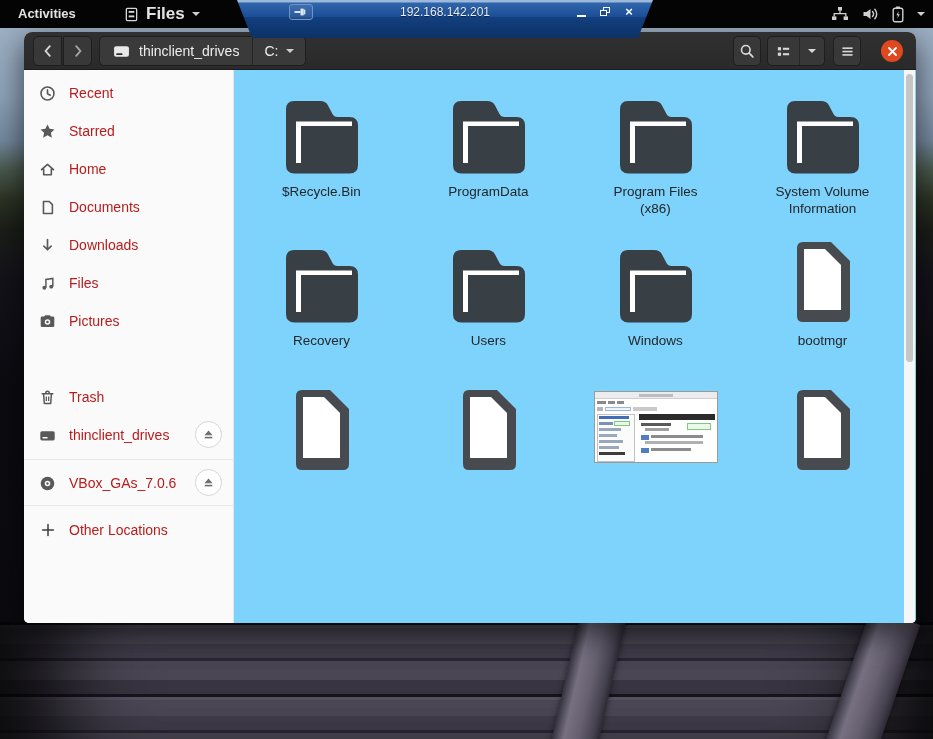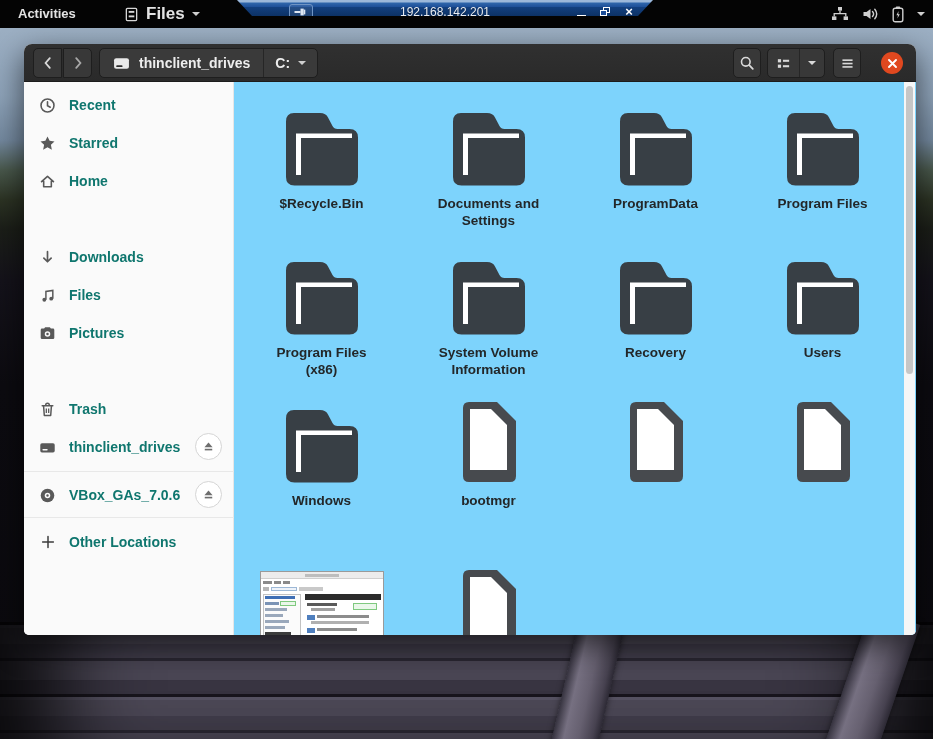--- a/index.html
+++ b/index.html
@@ -21,55 +21,55 @@
   .beam2 { top:612px; left:842px; width:52px; height:170px; transform:rotate(19deg); }
 
   
   .topbar { position:absolute; left:0; top:0; width:933px; height:28px; background:#040404; color:#e3e3e3; z-index:40; }
   .tb-activities { position:absolute; left:10px; top:0; height:28px; line-height:28px; padding:0 8px; font-size:13px; font-weight:700; }
   .tb-app { position:absolute; left:118px; top:0; height:28px; display:flex; align-items:center; gap:7px; padding:0 6px; font-size:17px; font-weight:700; }
   .caret-down { width:0; height:0; border-left:4px solid transparent; border-right:4px solid transparent; border-top:4px solid #cfcfcf; display:inline-block; }
   .tb-tray { position:absolute; right:8px; top:0; height:28px; display:flex; align-items:center; gap:13px; }
 
   
-  .rdpbar { position:absolute; left:237px; top:0; width:416px; height:16px; z-index:41;
+  .rdpbar { position:absolute; left:237px; top:0; width:416px; height:38px; z-index:41;
     clip-path:polygon(0 0,100% 0,calc(100% - 15px) 100%,15px 100%);
     background:linear-gradient(180deg,#9cb8da 0,#9cb8da 2px,#2f66ab 3px,#1c4d97 45%,#123f7e 46%,#0d3266 100%); }
   .rdp-pin { position:absolute; left:52px; top:4px; width:24px; height:16px; border:1px solid #6f94c4; border-radius:3px; background:rgba(255,255,255,.08); display:flex; align-items:center; justify-content:center; }
   .rdp-title { position:absolute; left:0; right:0; top:0; height:24px; line-height:24px; text-align:center; color:#e9eef5; font-size:12px; text-shadow:0 1px 1px rgba(0,0,0,.6); }
   .rdp-btn { position:absolute; top:3px; width:20px; height:17px; display:flex; align-items:center; justify-content:center; color:#fff; }
   .rdp-min { right:62px; } .rdp-restore { right:38px; } .rdp-close { right:14px; font-size:13px; font-weight:700; }
   .glyph-min { width:9px; height:2px; background:#fff; margin-top:8px; }
   .glyph-restore { position:relative; width:10px; height:9px; }
   .glyph-restore i { position:absolute; border:1.5px solid #fff; width:7px; height:6px; display:block; }
   .glyph-restore i:first-child { right:0; top:0; } .glyph-restore i:last-child { left:0; bottom:0; background:#1c4d97; }
 
   
-  .window { position:absolute; left:24px; top:44px; width:892px; height:591px; border-radius:8px 8px 5px 5px; overflow:hidden; box-shadow:0 10px 30px rgba(0,0,0,.6); z-index:30; background:#fff;font-weight:bold; }
+  .window { position:absolute; left:24px; top:32px; width:892px; height:591px; border-radius:8px 8px 5px 5px; overflow:hidden; box-shadow:0 10px 30px rgba(0,0,0,.6); z-index:30; background:#fff; }
   .headerbar { position:absolute; left:0; top:0; width:100%; height:38px; background:linear-gradient(180deg,#303030,#2a2a2a); border-bottom:1px solid #1c1c1c; }
   .hb-btn { position:absolute; top:4px; height:30px; background:#383838; border:1px solid #1e1e1e; border-radius:5px; display:flex; align-items:center; justify-content:center; }
   .hb-back { left:9px; width:29px; border-radius:5px 0 0 5px; }
   .hb-fwd  { left:39px; width:29px; border-radius:0 5px 5px 0; }
   .pathbar { position:absolute; left:75px; top:4px; height:30px; display:flex; background:#3a3a3a; border:1px solid #1e1e1e; border-radius:5px; overflow:hidden; }
   .path-seg { display:flex; align-items:center; gap:9px; padding:0 13px; color:#ededed; font-size:14px; }
   .path-seg.current { border-left:1px solid #262626; padding:0 11px; gap:8px; }
   .hb-search { left:709px; width:28px; }
   .hb-view { left:743px; width:58px; padding:0; }
   .hb-view .half { height:100%; display:flex; align-items:center; justify-content:center; }
   .hb-view .v1 { width:33px; border-right:1px solid #262626; }
   .hb-view .v2 { width:24px; }
   .hb-menu { left:809px; width:28px; }
   .hb-close { position:absolute; left:857px; top:8px; width:22px; height:22px; border-radius:50%; background:#e0481f; display:flex; align-items:center; justify-content:center; }
   .hb-close svg { display:block; }
 
   .body { position:absolute; left:0; top:38px; width:892px; height:553px; display:flex; }
 
   
   .sidebar { position:relative; width:210px; height:553px; background:#fafafa; border-right:1px solid #e6e6e6; flex:none; }
-  .sb-item { position:absolute; left:0; width:210px; height:38px; display:flex; align-items:center; padding-left:15px; gap:13px; font-size:14px; color:#0f766e; }
+  .sb-item { position:absolute; left:0; width:210px; height:38px; display:flex; align-items:center; padding-left:15px; gap:13px; font-size:14px; color:#b91c1c; }
   .sb-ic { width:17px; height:17px; flex:none; display:flex; align-items:center; justify-content:center; }
   .sb-sep { position:absolute; left:0; width:210px; height:1px; background:#e8e8e8; }
   .eject { position:absolute; right:12px; width:27px; height:27px; border:1px solid #d5d5d5; border-radius:50%; background:#fff; display:flex; align-items:center; justify-content:center; }
 
   
   .content { position:relative; width:682px; height:553px; background:#7dd3fc; overflow:hidden; }
   .grid { position:absolute; left:4px; top:18px; display:grid; grid-template-columns:repeat(4,167px); grid-template-rows:149px 148px 168px 220px; }
   .cell { display:flex; flex-direction:column; align-items:center; }
   .gicon { width:88px; height:88px; flex:none; }
   .cell-label { margin-top:7px; font-size:13.5px; line-height:17px; color:#232729; text-align:center; max-width:118px; word-wrap:break-word; }
@@ -258,20 +258,28 @@
 
         <div class="sb-item" style="top:80px">
           <span class="sb-ic">
             <svg width="17" height="17" viewBox="0 0 16 16">
                 <path d="M2.4,8.2 L8,3.2 L13.6,8.2 M4.4,7.4 V13 H11.6 V7.4" stroke="#595959" stroke-width="1.5" fill="none" stroke-linejoin="round" stroke-linecap="round"></path>
               </svg>
           </span>
             <span class="sb-label">Home</span>
         </div>
 
+        <div class="sb-item" style="top:118px">
+          <span class="sb-ic">
+            <svg width="17" height="17" viewBox="0 0 16 16">
+                <path d="M4.2,2.3 h5.4 l3,3 V13.7 H4.2 z" stroke="#595959" stroke-width="1.5" fill="none" stroke-linejoin="round"></path>
+              </svg>
+          </span>
+            <span class="sb-label">Documents</span>
+        </div>
 
         <div class="sb-item" style="top:156px">
           <span class="sb-ic">
             <svg width="17" height="17" viewBox="0 0 16 16">
                 <path d="M8,2.5 V11.5 M4.6,8.6 L8,12 L11.4,8.6" stroke="#595959" stroke-width="1.6" fill="none" stroke-linecap="round" stroke-linejoin="round"></path>
               </svg>
           </span>
             <span class="sb-label">Downloads</span>
         </div>
 
@@ -362,35 +370,23 @@
           <div class="cell">
             <svg class="gicon" viewBox="0 0 88 88">
                 <use href="#ic-folder"></use>
               </svg>
             <div class="cell-label">$Recycle.Bin</div>
           </div>
           <div class="cell">
             <svg class="gicon" viewBox="0 0 88 88">
                 <use href="#ic-folder"></use>
               </svg>
-            <div class="cell-label">Documents and Settings</div>
-          </div>
-          <div class="cell">
-            <svg class="gicon" viewBox="0 0 88 88">
-                <use href="#ic-folder"></use>
-              </svg>
             <div class="cell-label">ProgramData</div>
           </div>
 
-          <div class="cell">
-            <svg class="gicon" viewBox="0 0 88 88">
-                <use href="#ic-folder"></use>
-              </svg>
-            <div class="cell-label">Program Files</div>
-          </div>
           <div class="cell">
             <svg class="gicon" viewBox="0 0 88 88">
                 <use href="#ic-folder"></use>
               </svg>
             <div class="cell-label">Program Files (x86)</div>
           </div>
           <div class="cell">
             <svg class="gicon" viewBox="0 0 88 88">
                 <use href="#ic-folder"></use>
               </svg>

